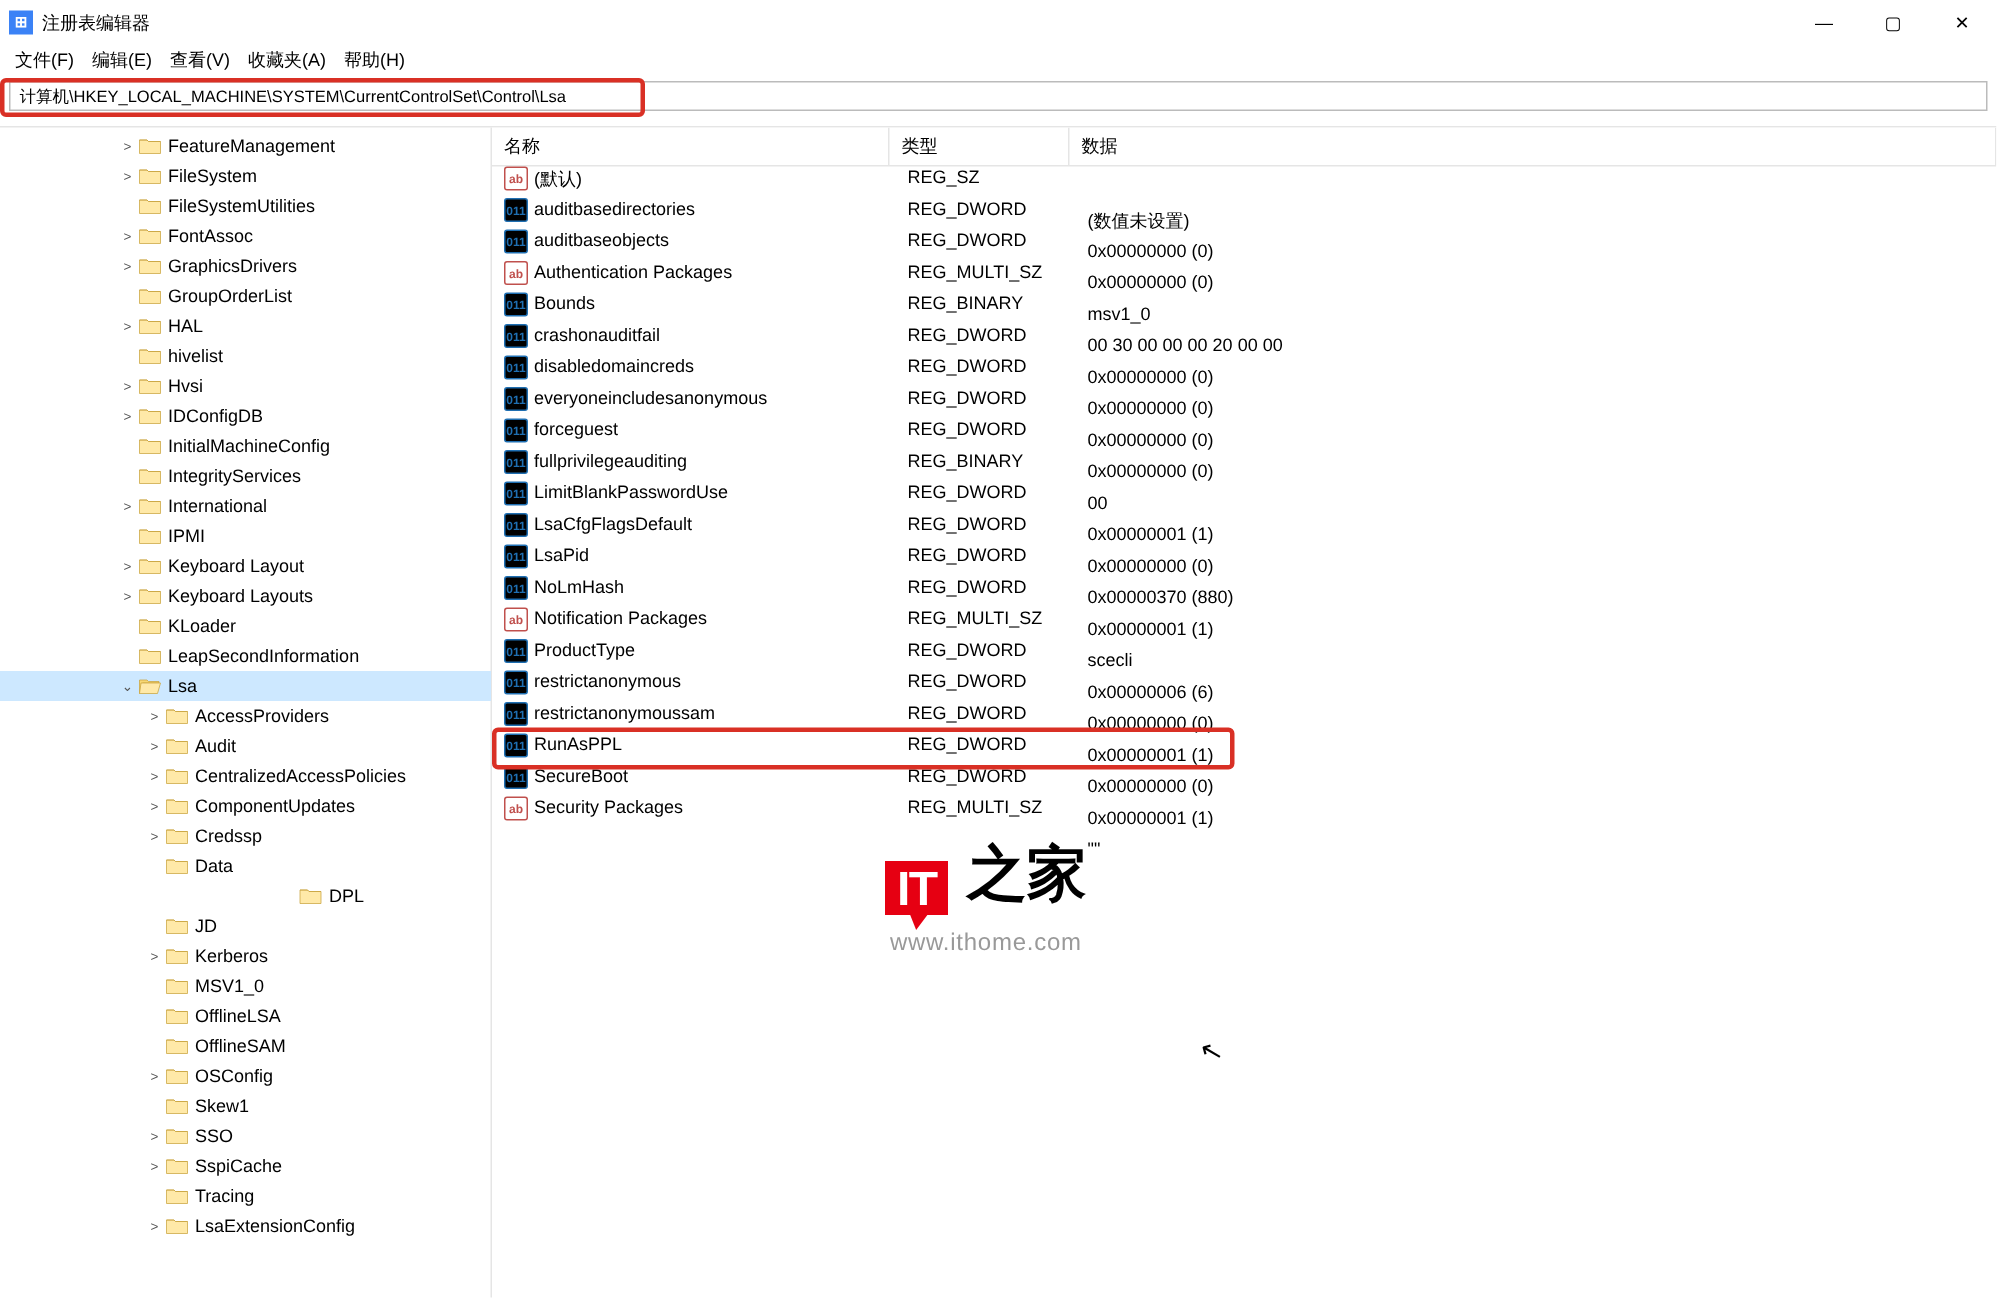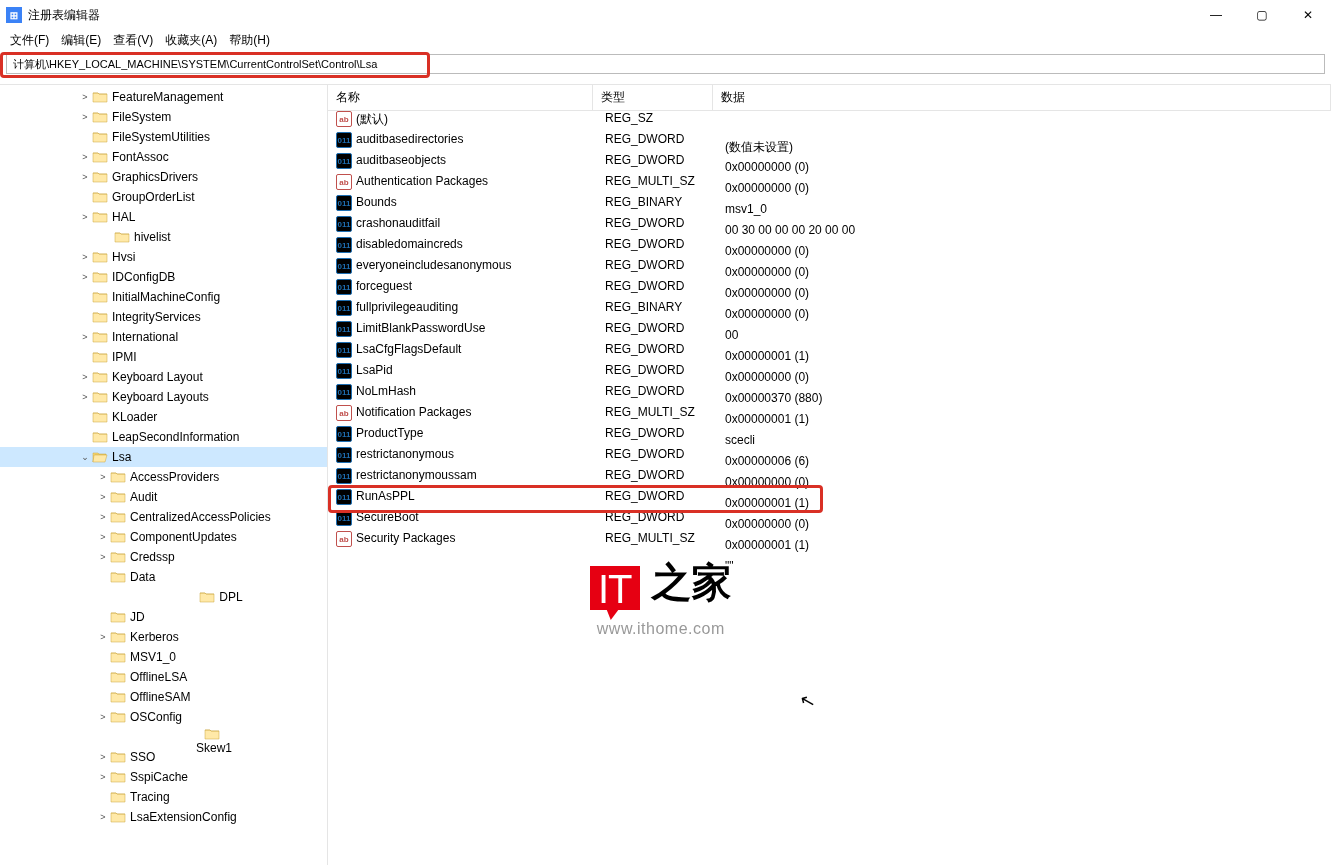--- a/index.html
+++ b/index.html
@@ -139,22 +139,22 @@
   
   .watermark {
     position:absolute;
     left:590px; top:555px;
     pointer-events:none;
     user-select:none;
     text-align:center;
   }
   .watermark .logo {display:flex;align-items:flex-end;gap:12px;}
   .watermark .it-box{
-    background:#e60012;color:#fff;font-weight:400;
-    font-size:40px;padding:2px 8px 0 8px;letter-spacing:-1px;
+    background:#e60012;color:#fff;font-weight:700;
+    font-size:32px;padding:2px 8px 0 8px;letter-spacing:-1px;
     position:relative;display:inline-block;line-height:1.05;
   }
   .watermark .it-tail{
     position:absolute;bottom:-10px;left:14px;
     width:0;height:0;border-left:8px solid transparent;
     border-right:8px solid transparent;border-top:14px solid #e60012;
     transform:skewX(-10deg);
   }
   .watermark .cn{
     font-family:"KaiTi","STKaiti",serif;
@@ -267,21 +267,21 @@
         <div class="tree-row" style="padding-left: 78px;">
           <span class="expander">&gt;</span>
           <span class="folder-icon">
             <svg width="16" height="14" viewBox="0 0 16 14">
               <path d="M1 3h5l1 1h8v8H1V3z" fill="#ffe9a8" stroke="#caa43d" stroke-width="0.5"></path>
               <path d="M1 3h5l1 1h8" fill="none" stroke="#caa43d" stroke-width="0.5"></path>
             </svg>
           </span>
           <span class="tree-label">HAL</span>
         </div>
-        <div class="tree-row" style="padding-left: 100px; align-items: center;">
+        <div class="tree-row" style="padding-left: 78px; align-items: center;">
           <span class="expander"></span>
           <span class="folder-icon">
             <svg width="16" height="14" viewBox="0 0 16 14">
               <path d="M1 3h5l1 1h8v8H1V3z" fill="#ffe9a8" stroke="#caa43d" stroke-width="0.5"></path>
               <path d="M1 3h5l1 1h8" fill="none" stroke="#caa43d" stroke-width="0.5"></path>
             </svg>
           </span>
           <span class="tree-label">hivelist</span>
         </div>
         <div class="tree-row" style="padding-left: 78px;">
@@ -517,21 +517,21 @@
         <div class="tree-row" style="padding-left: 96px;">
           <span class="expander">&gt;</span>
           <span class="folder-icon">
             <svg width="16" height="14" viewBox="0 0 16 14">
               <path d="M1 3h5l1 1h8v8H1V3z" fill="#ffe9a8" stroke="#caa43d" stroke-width="0.5"></path>
               <path d="M1 3h5l1 1h8" fill="none" stroke="#caa43d" stroke-width="0.5"></path>
             </svg>
           </span>
           <span class="tree-label">OSConfig</span>
         </div>
-        <div class="tree-row" style="padding-left: 96px; flex-direction: column;">
+        <div class="tree-row" style="padding-left: 96px;">
           <span class="expander"></span>
           <span class="folder-icon">
             <svg width="16" height="14" viewBox="0 0 16 14">
               <path d="M1 3h5l1 1h8v8H1V3z" fill="#ffe9a8" stroke="#caa43d" stroke-width="0.5"></path>
               <path d="M1 3h5l1 1h8" fill="none" stroke="#caa43d" stroke-width="0.5"></path>
             </svg>
           </span>
           <span class="tree-label">Skew1</span>
         </div>
         <div class="tree-row" style="padding-left: 96px;">

